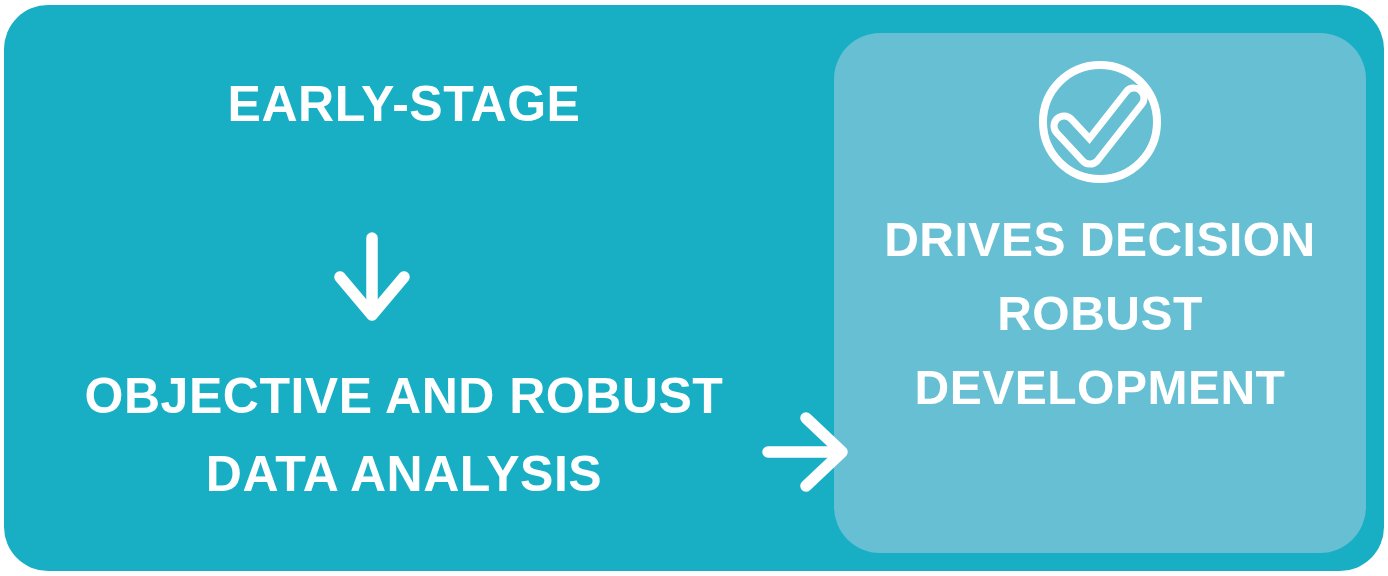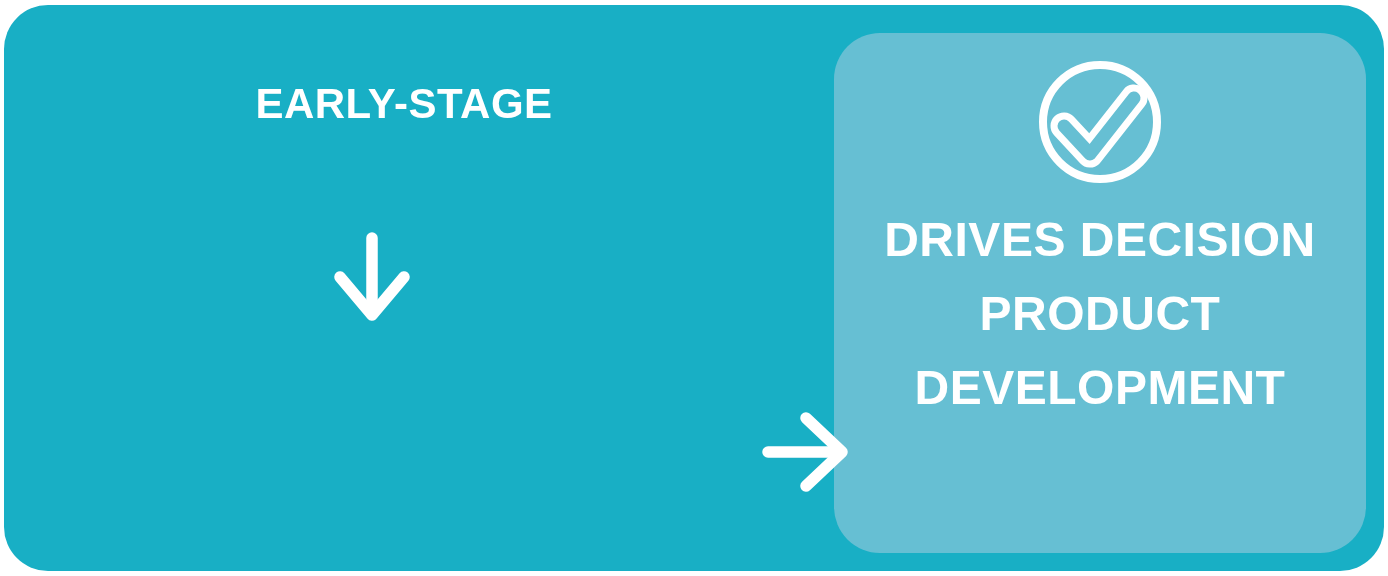--- a/index.html
+++ b/index.html
@@ -31,21 +31,21 @@
     width: 800px;
     height: 576px;
   }
   .step {
     position: absolute;
     left: 0;
     width: 100%;
     text-align: center;
     color: #ffffff;
     font-weight: 700;
-    font-size: 42px;
+    font-size: 50px;
     line-height: 78px;
     letter-spacing: 0.5px;
   }
   .step-1 { top: 60px; }
   .step-2 { top: 352px; }
   .step .line { display: block; white-space: nowrap; }
   .arrow-down {
     position: absolute;
     left: 50%;
     top: 226px;
@@ -97,38 +97,42 @@
 
       <div class="step step-1">
         <span class="line">EARLY-STAGE</span>
       </div>
 
       <svg class="arrow-down" width="78" height="92" viewBox="0 0 78 92">
         <path d="M39 7 L39 80" fill="none" stroke="#ffffff" stroke-width="11.5" stroke-linecap="round"></path>
         <path d="M7 46 L39 84 L71 46" fill="none" stroke="#ffffff" stroke-width="11.5" stroke-linecap="round" stroke-linejoin="round"></path>
       </svg>
 
+      <div class="step step-2">
+        <span class="line">OBJECTIVE AND ROBUST</span>
+        <span class="line">DATA ANALYSIS</span>
+      </div>
 
     </div>
 
     <svg class="arrow-right" width="86" height="82" viewBox="0 0 86 82">
       <path d="M6 41 L76 41" fill="none" stroke="#ffffff" stroke-width="11.5" stroke-linecap="round"></path>
       <path d="M44 7 L80 41 L44 75" fill="none" stroke="#ffffff" stroke-width="11.5" stroke-linecap="round" stroke-linejoin="round"></path>
     </svg>
 
     <div class="result-box">
 
       <svg class="check-icon" width="128" height="128" viewBox="0 0 128 128">
         <circle cx="64" cy="64" r="57" fill="none" stroke="#ffffff" stroke-width="8"></circle>
         <path d="M28 68 L54 96 L98 40" fill="none" stroke="#ffffff" stroke-width="27" stroke-linecap="round" stroke-linejoin="round"></path>
         <path d="M28 68 L54 96 L98 40" fill="none" stroke="#66BFD3" stroke-width="13" stroke-linecap="round" stroke-linejoin="round"></path>
       </svg>
 
       <div class="result-lines">
         <span class="line">DRIVES DECISION</span>
-        <span class="line">PRODUCT</span>
+        <span class="line">ROBUST</span>
         <span class="line">DEVELOPMENT</span>
       </div>
 
     </div>
 
   </div>
 </div>
 
 </body></html>

